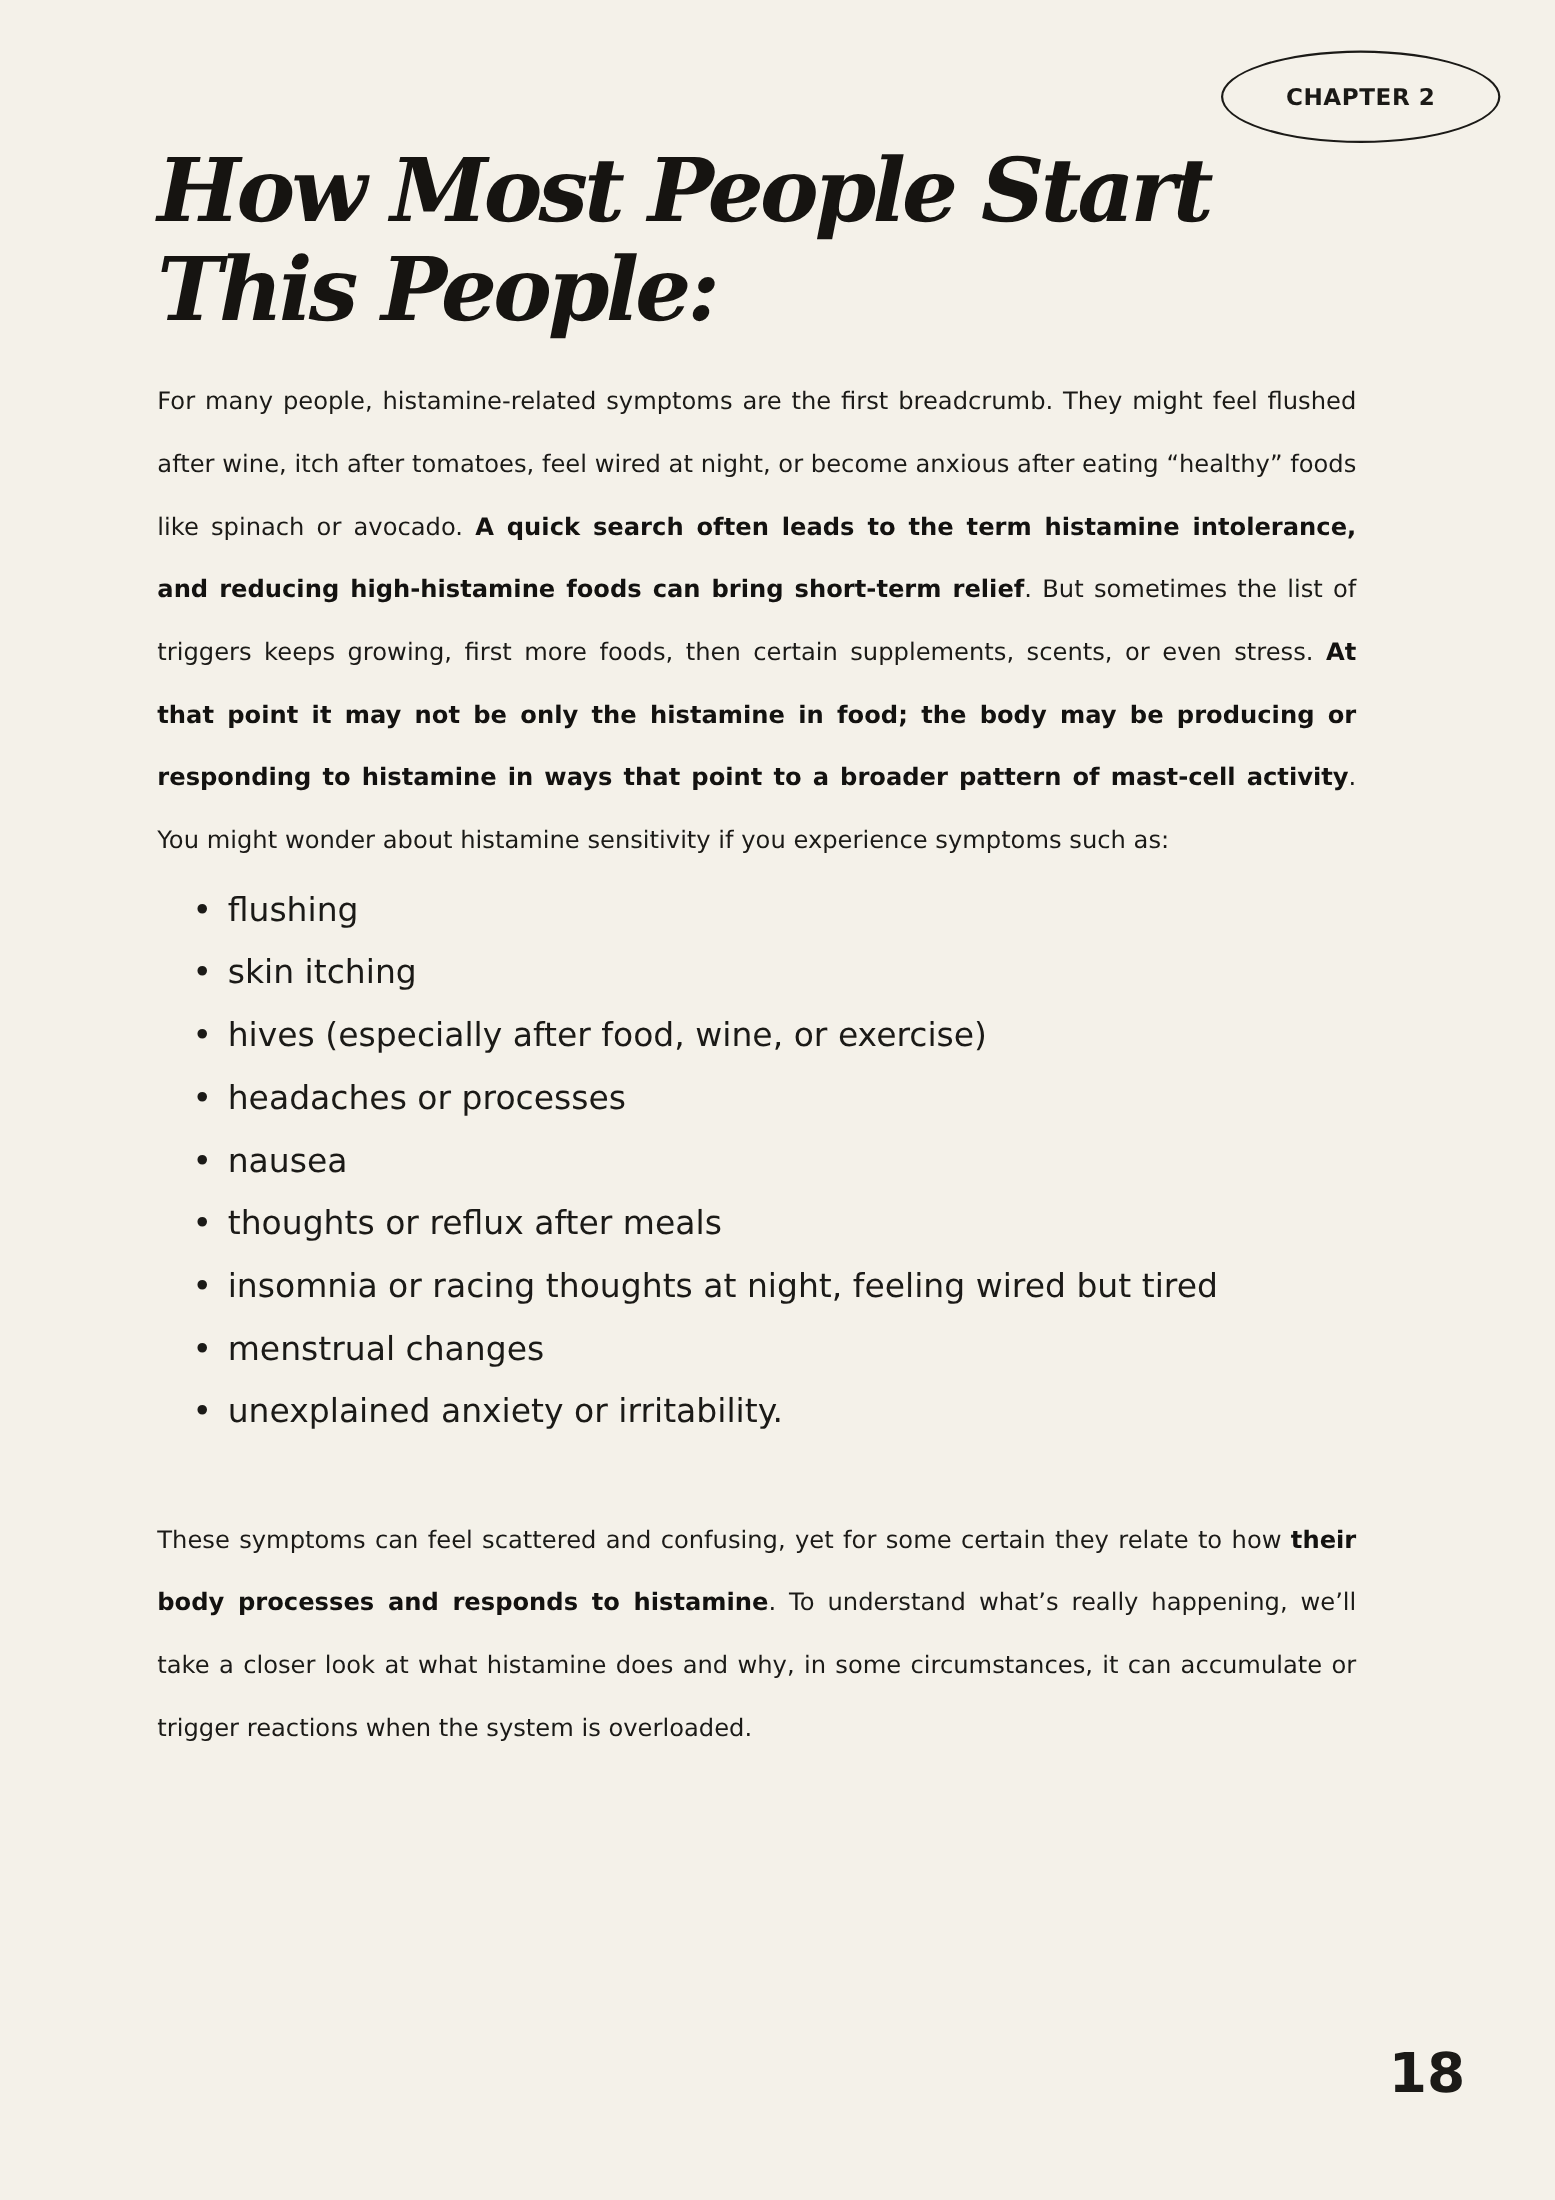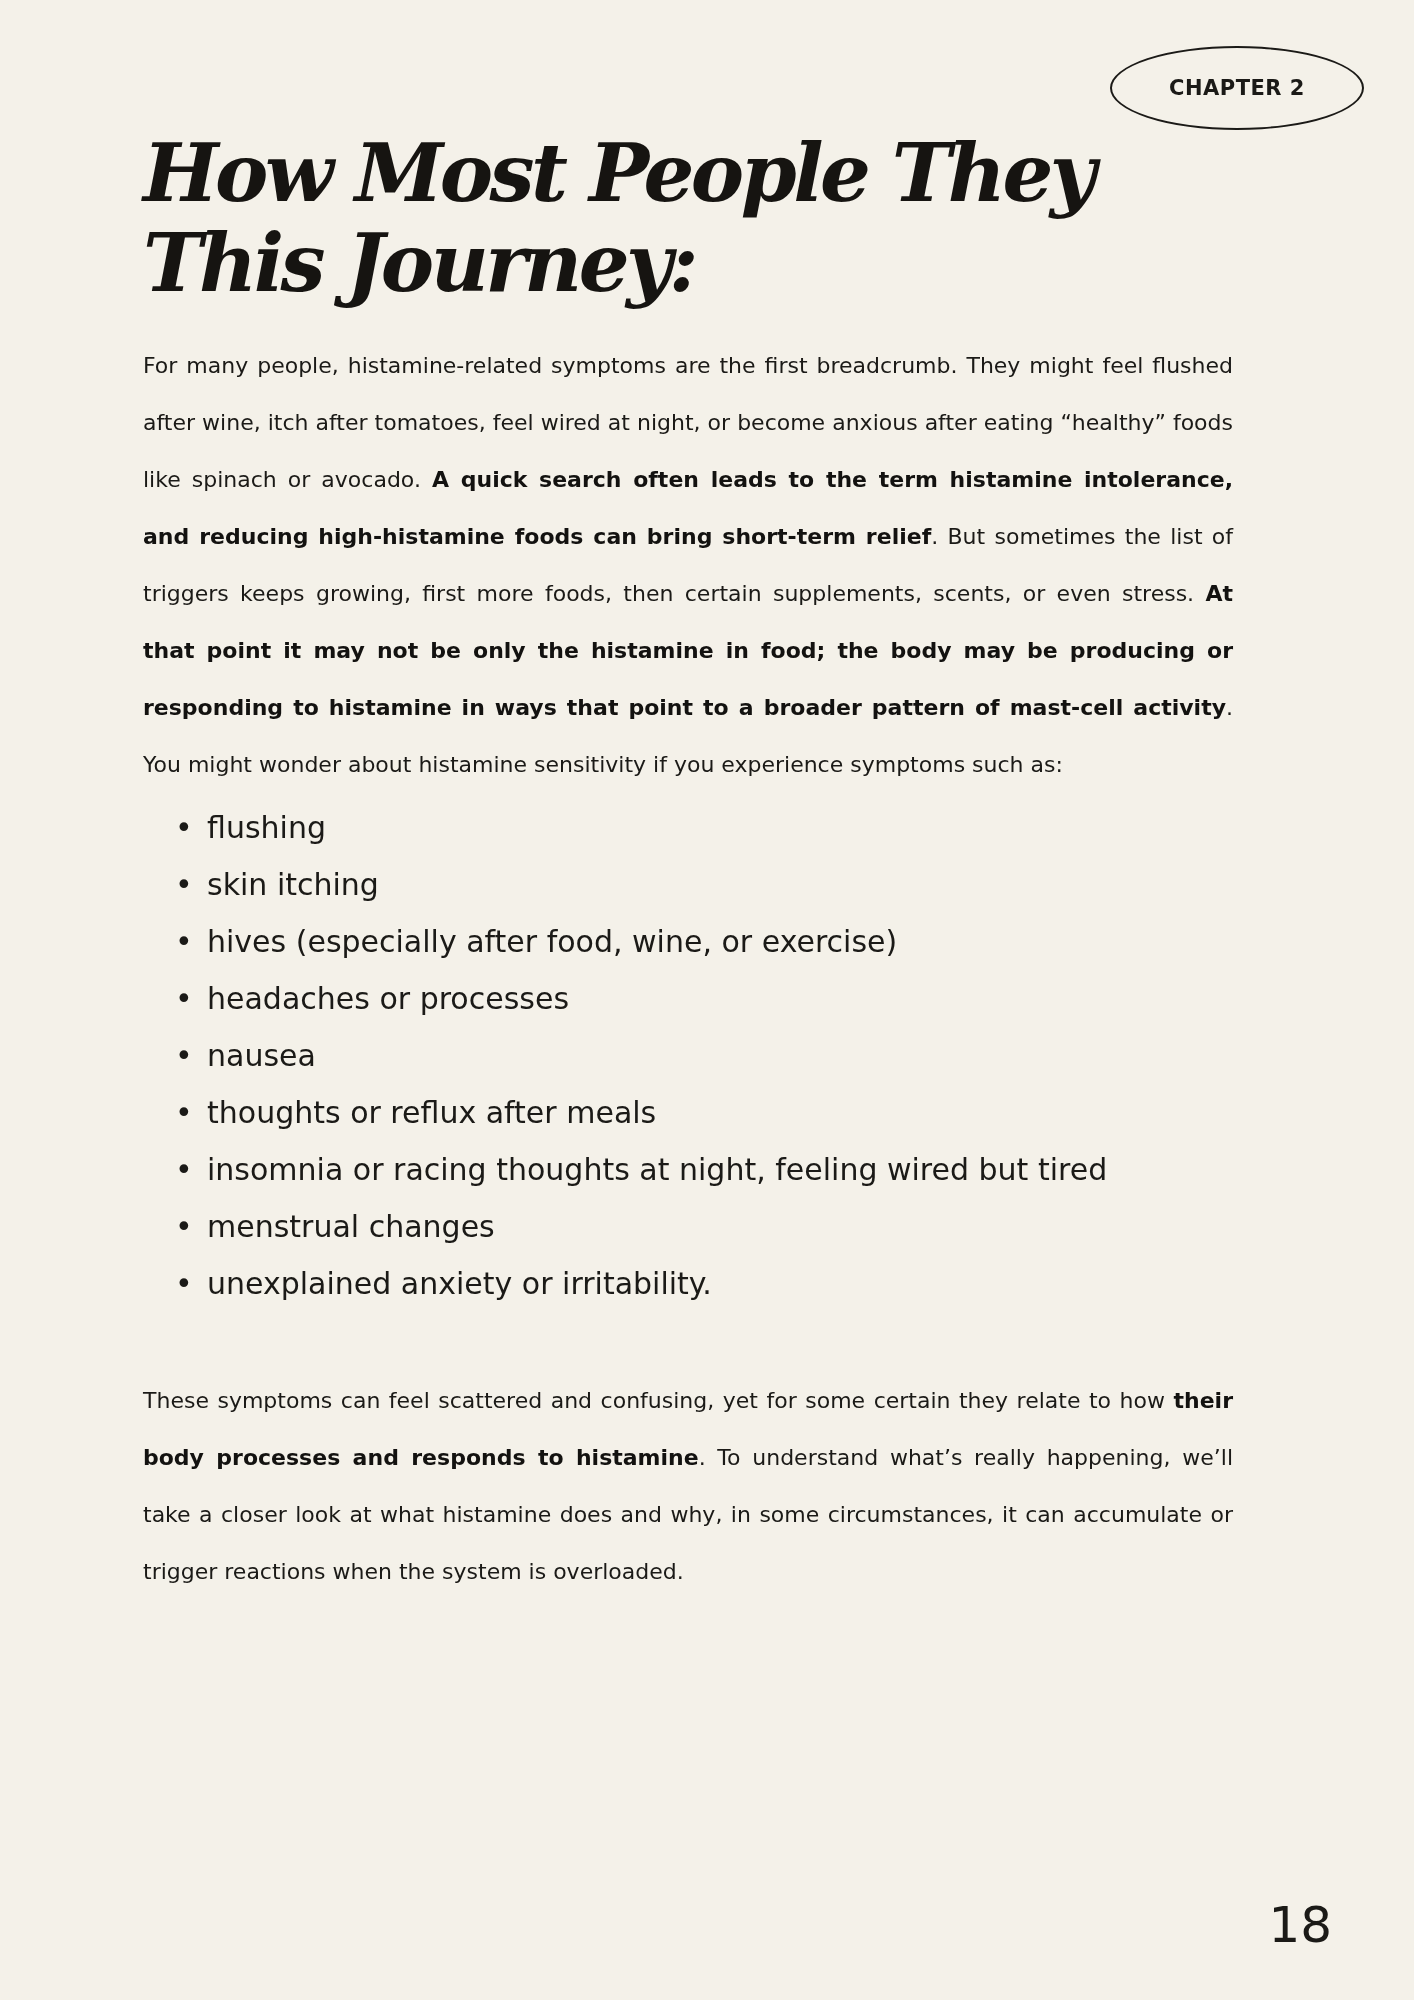--- a/index.html
+++ b/index.html
@@ -80,38 +80,38 @@
     top: 0;
     font-size: 30px;
     color: #1B1A17;
   }
   .closing-para {
     margin-top: 60px;
   }
   .page-number {
     position: absolute;
     right: 82px;
-    top: 1896px;
+    top: 1856px;
     font-size: 50px;
-    font-weight: 400;
+    font-weight: 700;
     color: #1B1A17;
   }
 </style>
 </head>
 <body>
 
 <div class="page">
 
   <div class="chapter-badge">
     <span>CHAPTER 2</span>
   </div>
 
   <div class="content">
 
-    <h1 class="page-title">How Most People They This Journey:</h1>
+    <h1 class="page-title">How Most People Start This People:</h1>
 
     <p class="body-para"><span>For many people, histamine-related symptoms are the first breadcrumb. They might feel flushed after wine, itch after tomatoes, feel wired at night, or become anxious after eating “healthy” foods like spinach or avocado. </span><b>A quick search often leads to the term histamine intolerance, and reducing high-histamine foods can bring short-term relief</b><span>. But sometimes the list of triggers keeps growing, first more foods, then certain supplements, scents, or even stress. </span><b>At that point it may not be only the histamine in food; the body may be producing or responding to histamine in ways that point to a broader pattern of mast-cell activity</b><span>. You might wonder about histamine sensitivity if you experience symptoms such as:</span></p>
 
     <ul class="symptom-list">
         <li>flushing</li>
         <li>skin itching</li>
         <li>hives (especially after food, wine, or exercise)</li>
         <li>headaches or processes</li>
         <li>nausea</li>
         <li>thoughts or reflux after meals</li>

